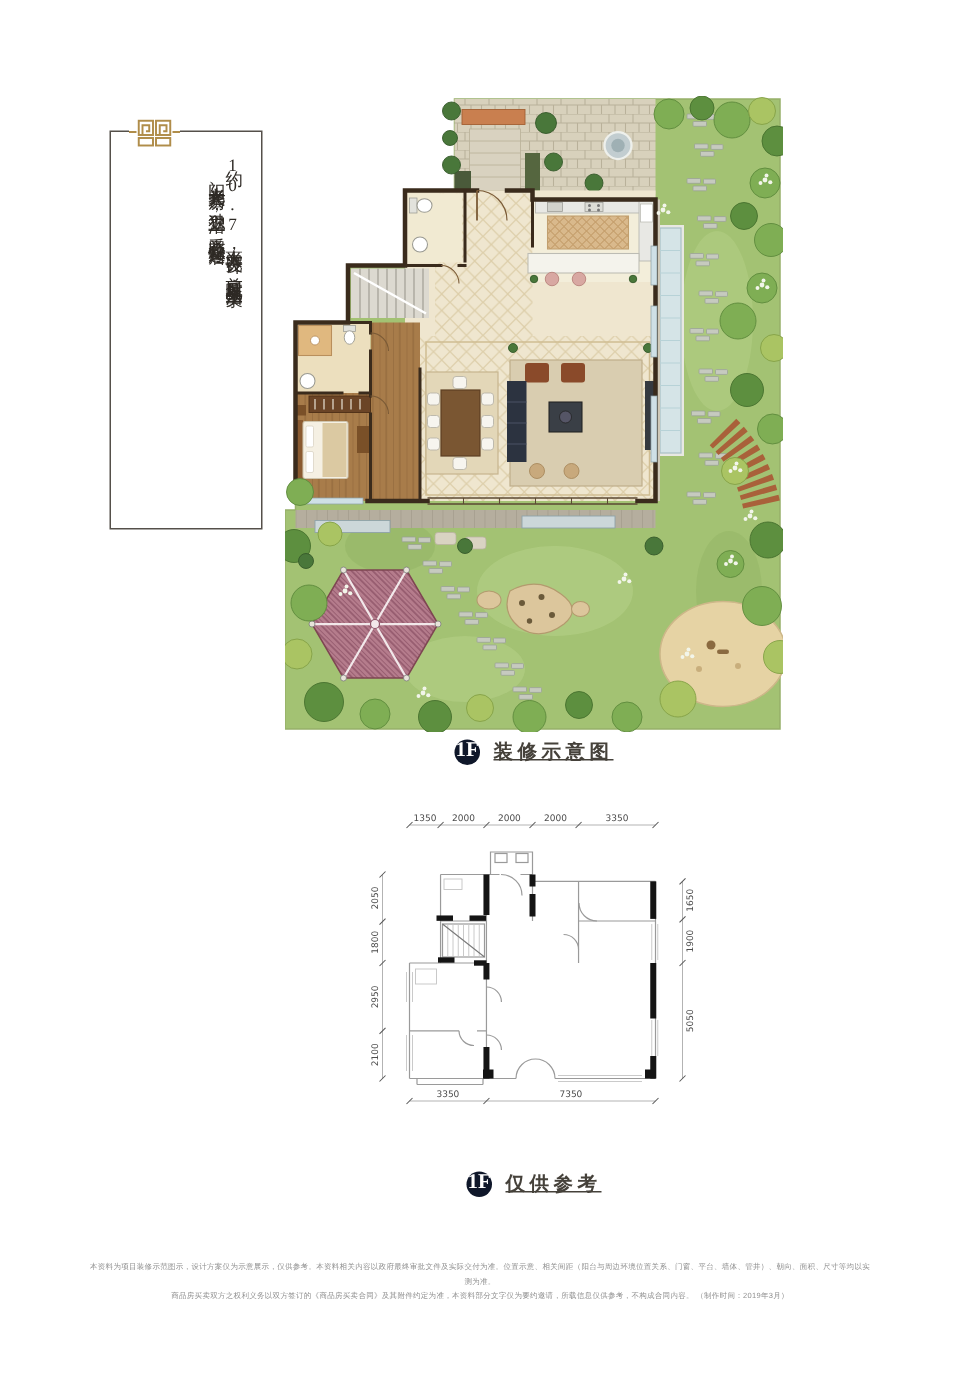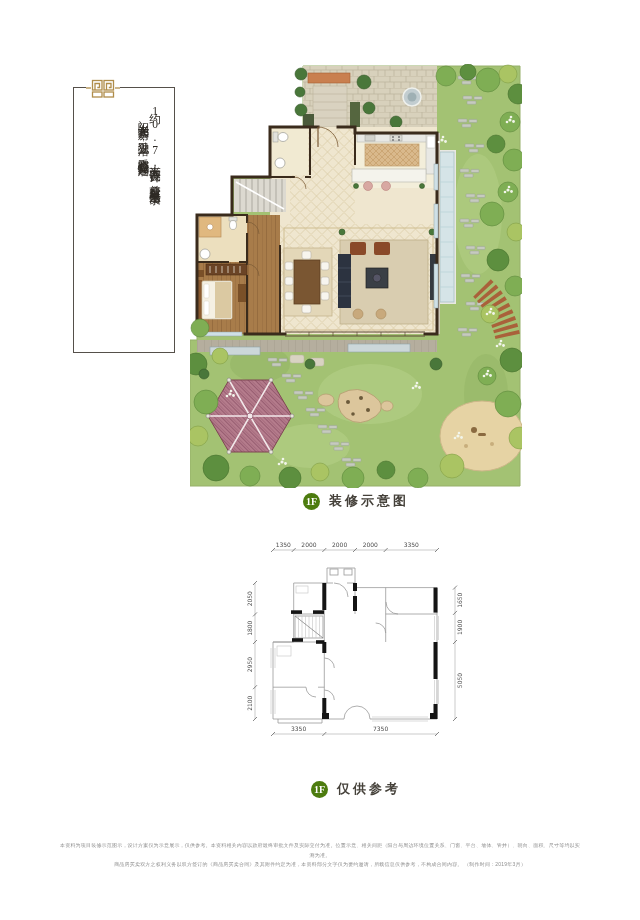--- a/index.html
+++ b/index.html
@@ -12,24 +12,24 @@
     display:flex;align-items:center;justify-content:center;}
   .intro-text{position:absolute;top:16px;right:14px;bottom:8px;left:8px;
     writing-mode:vertical-rl;text-orientation:upright;
     font-size:11.5px;letter-spacing:1px;color:#2e2a25;line-height:1;}
   .intro-text span{display:block;}
   .intro-text .line2{padding-top:10px;margin-left:9px;}
 
   
   .caption-row{position:absolute;left:190px;width:332px;display:flex;align-items:center;
     justify-content:center;gap:9px;}
-  .badge{width:17px;height:17px;border-radius:50%;background:#4d7c0f;color:#fff;
-    font-size:10px;font-weight:bold;display:flex;align-items:center;justify-content:center;
+  .badge{width:17px;height:17px;border-radius:50%;background:#0f172a;color:#fff;
+    font-size:14px;font-weight:bold;display:flex;align-items:center;justify-content:center;
     font-family:"Liberation Serif",serif;}
-  .caption-label{font-size:13px;font-weight:bold;color:#45413a;letter-spacing:3px;}
+  .caption-label{font-size:13px;font-weight:bold;color:#45413a;letter-spacing:3px;text-decoration:underline;}
 
   
   .deco-plan{position:absolute;left:190px;top:64px;}
   .struct-plan{position:absolute;left:230px;top:538px;}
 
   
   .footer{position:absolute;top:841px;left:60px;width:520px;text-align:center;
     font-size:5px;color:#8f8f8f;line-height:1.9;letter-spacing:0.2px;
     font-family:"Liberation Sans",sans-serif;}
 

